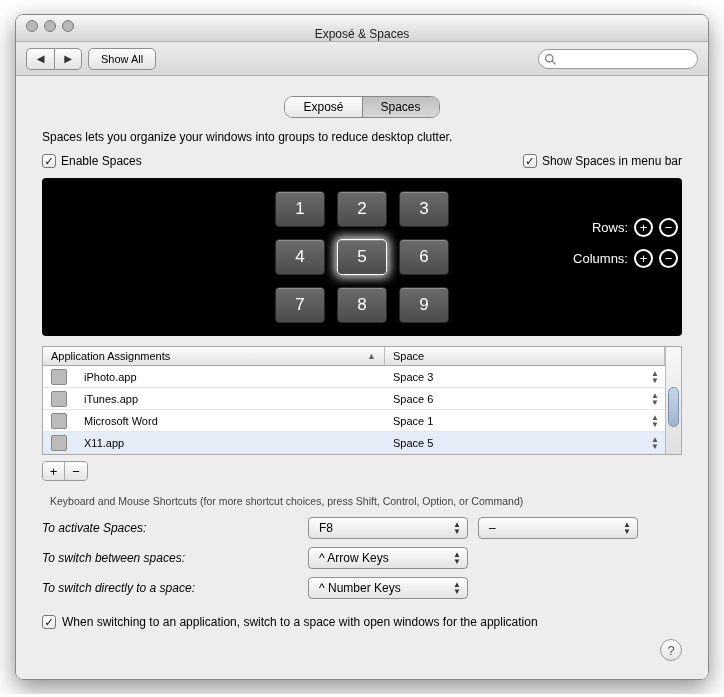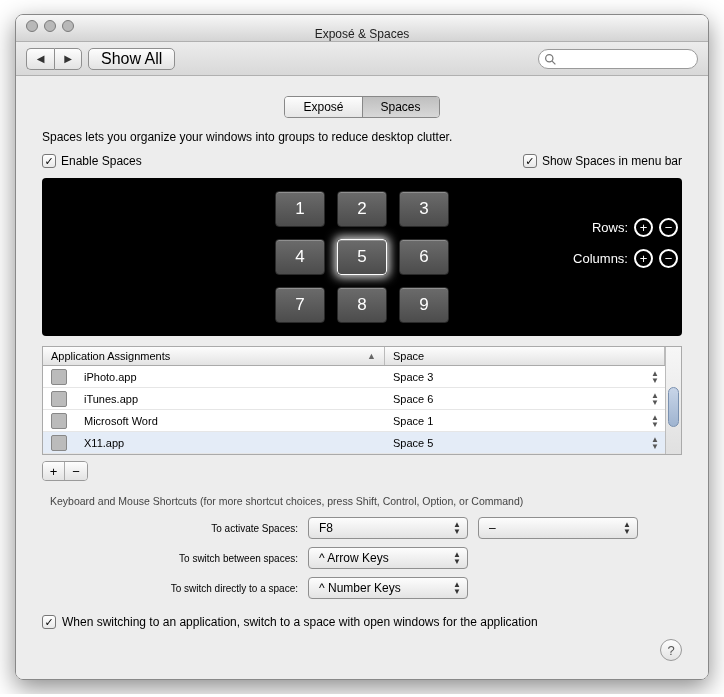--- a/index.html
+++ b/index.html
@@ -53,37 +53,37 @@
     border:1px solid #8f8f8f;
     display:flex;align-items:center;justify-content:center;
     font-size:10px;color:#333;
   }
   .navbtn:first-child{border-radius:5px 0 0 5px;border-right:none;}
   .navbtn:last-child{border-radius:0 5px 5px 0;}
   .tbbtn {
     height:22px;padding:0 12px;
     background:linear-gradient(#fdfdfd,#e3e3e3);
     border:1px solid #8f8f8f;border-radius:5px;
-    font-size:16px;display:flex;align-items:center;
+    font-size:11px;display:flex;align-items:center;
   }
   .spacer{flex:1;}
   .search {
     width:160px;height:20px;border:1px solid #9a9a9a;border-radius:10px;
     background:#fff;padding:0 8px 0 22px;font-size:11px;
     position:relative;
   }
   .search svg{position:absolute;left:5px;top:3px;width:13px;height:13px;fill:#777;}
   
   .main {
     padding: 20px 26px 18px;
     background: var(--panel-bg);
   }
   .tabrow { display:flex;justify-content:center;margin-bottom:12px;}
   .tabs {
-    display:flex; border:1px solid #888;border-radius:4px;overflow:hidden;
+    display:flex; border:1px solid #888;border-radius:9px;overflow:hidden;
   }
   .tab {
     padding:3px 18px; font-size:12px;
     background:linear-gradient(#fdfdfd,#e6e6e6);
     border-right:1px solid #888;
   }
   .tab:last-child{border-right:none;}
   .tab.selected{background:linear-gradient(#bfbfbf,#d8d8d8);}
   .desc { margin:8px 0 10px; }
   .checkrow{display:flex;justify-content:space-between;margin-bottom:10px;}
@@ -138,21 +138,21 @@
   .updn{font-size:8px;line-height:7px;color:#555;display:flex;flex-direction:column;align-items:center;}
   .scrollcol{width:16px;background:linear-gradient(#f7f7f7,#e0e0e0);border-left:1px solid #bbb;position:relative;}
   .thumb{position:absolute;left:2px;right:2px;top:40px;height:40px;background:linear-gradient(#c8d5e8,#9fb4d0);border:1px solid #7a91b0;border-radius:6px;}
   .addremove{margin-top:6px;display:flex;border:1px solid #9a9a9a;border-radius:4px;overflow:hidden;width:fit-content;}
   .arbtn{width:22px;height:18px;background:linear-gradient(#fdfdfd,#e3e3e3);display:flex;align-items:center;justify-content:center;font-size:13px;border-right:1px solid #aaa;}
   .arbtn:last-child{border-right:none;}
   
   .shorttitle{margin-top:14px;font-size:10.5px;color:#444;margin-left:8px;}
   .shortrows{margin-top:10px;display:flex;flex-direction:column;gap:8px;}
   .srow{display:flex;align-items:center;gap:10px;}
-  .slabel{flex:0 0 256px;text-align:right;font-size:10px;}
+  .slabel{flex:0 0 256px;text-align:left;font-size:12px;font-style:italic;}
   .select{
     height:22px;border:1px solid #8f8f8f;border-radius:4px;
     background:linear-gradient(#fdfdfd,#e3e3e3);
     display:flex;align-items:center;justify-content:space-between;
     padding:0 6px 0 10px;font-size:12px;min-width:150px;
   }
   .select .arr{font-size:8px;line-height:7px;color:#333;display:flex;flex-direction:column;}
   .bottomcheck{margin-top:16px;display:flex;align-items:center;gap:6px;font-size:12px;}
   .helpbtn{
     float:right;margin-top:10px;

